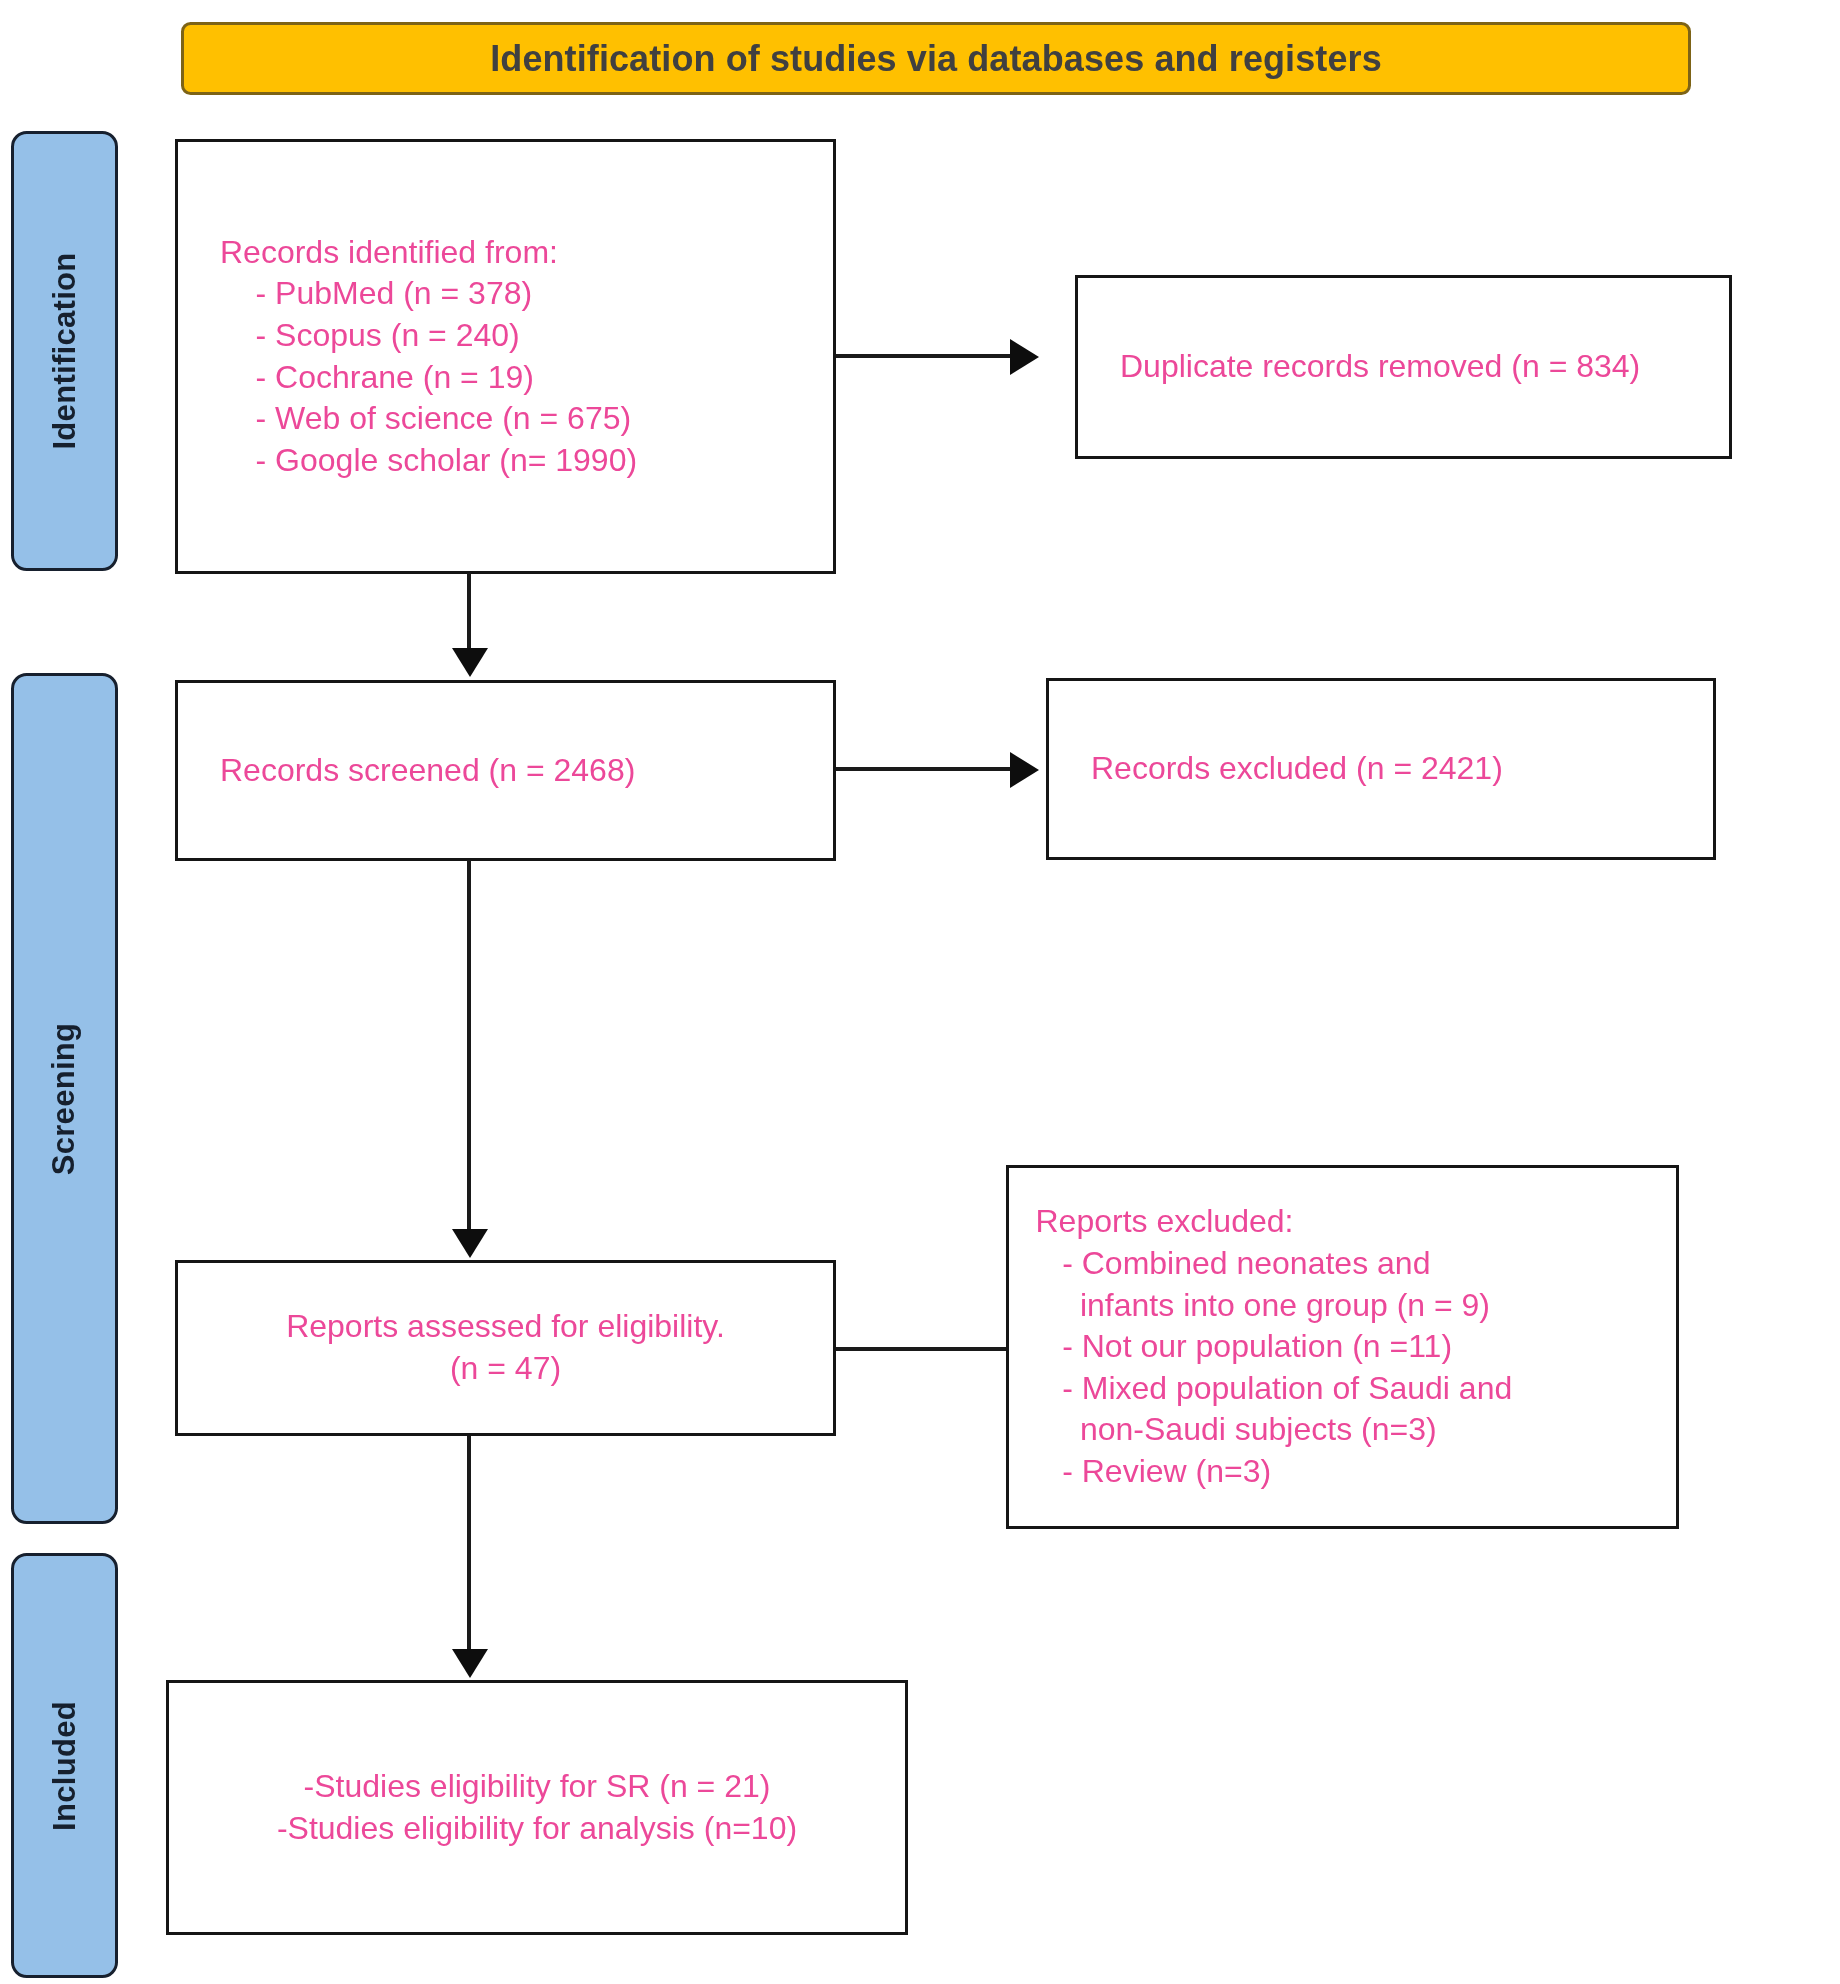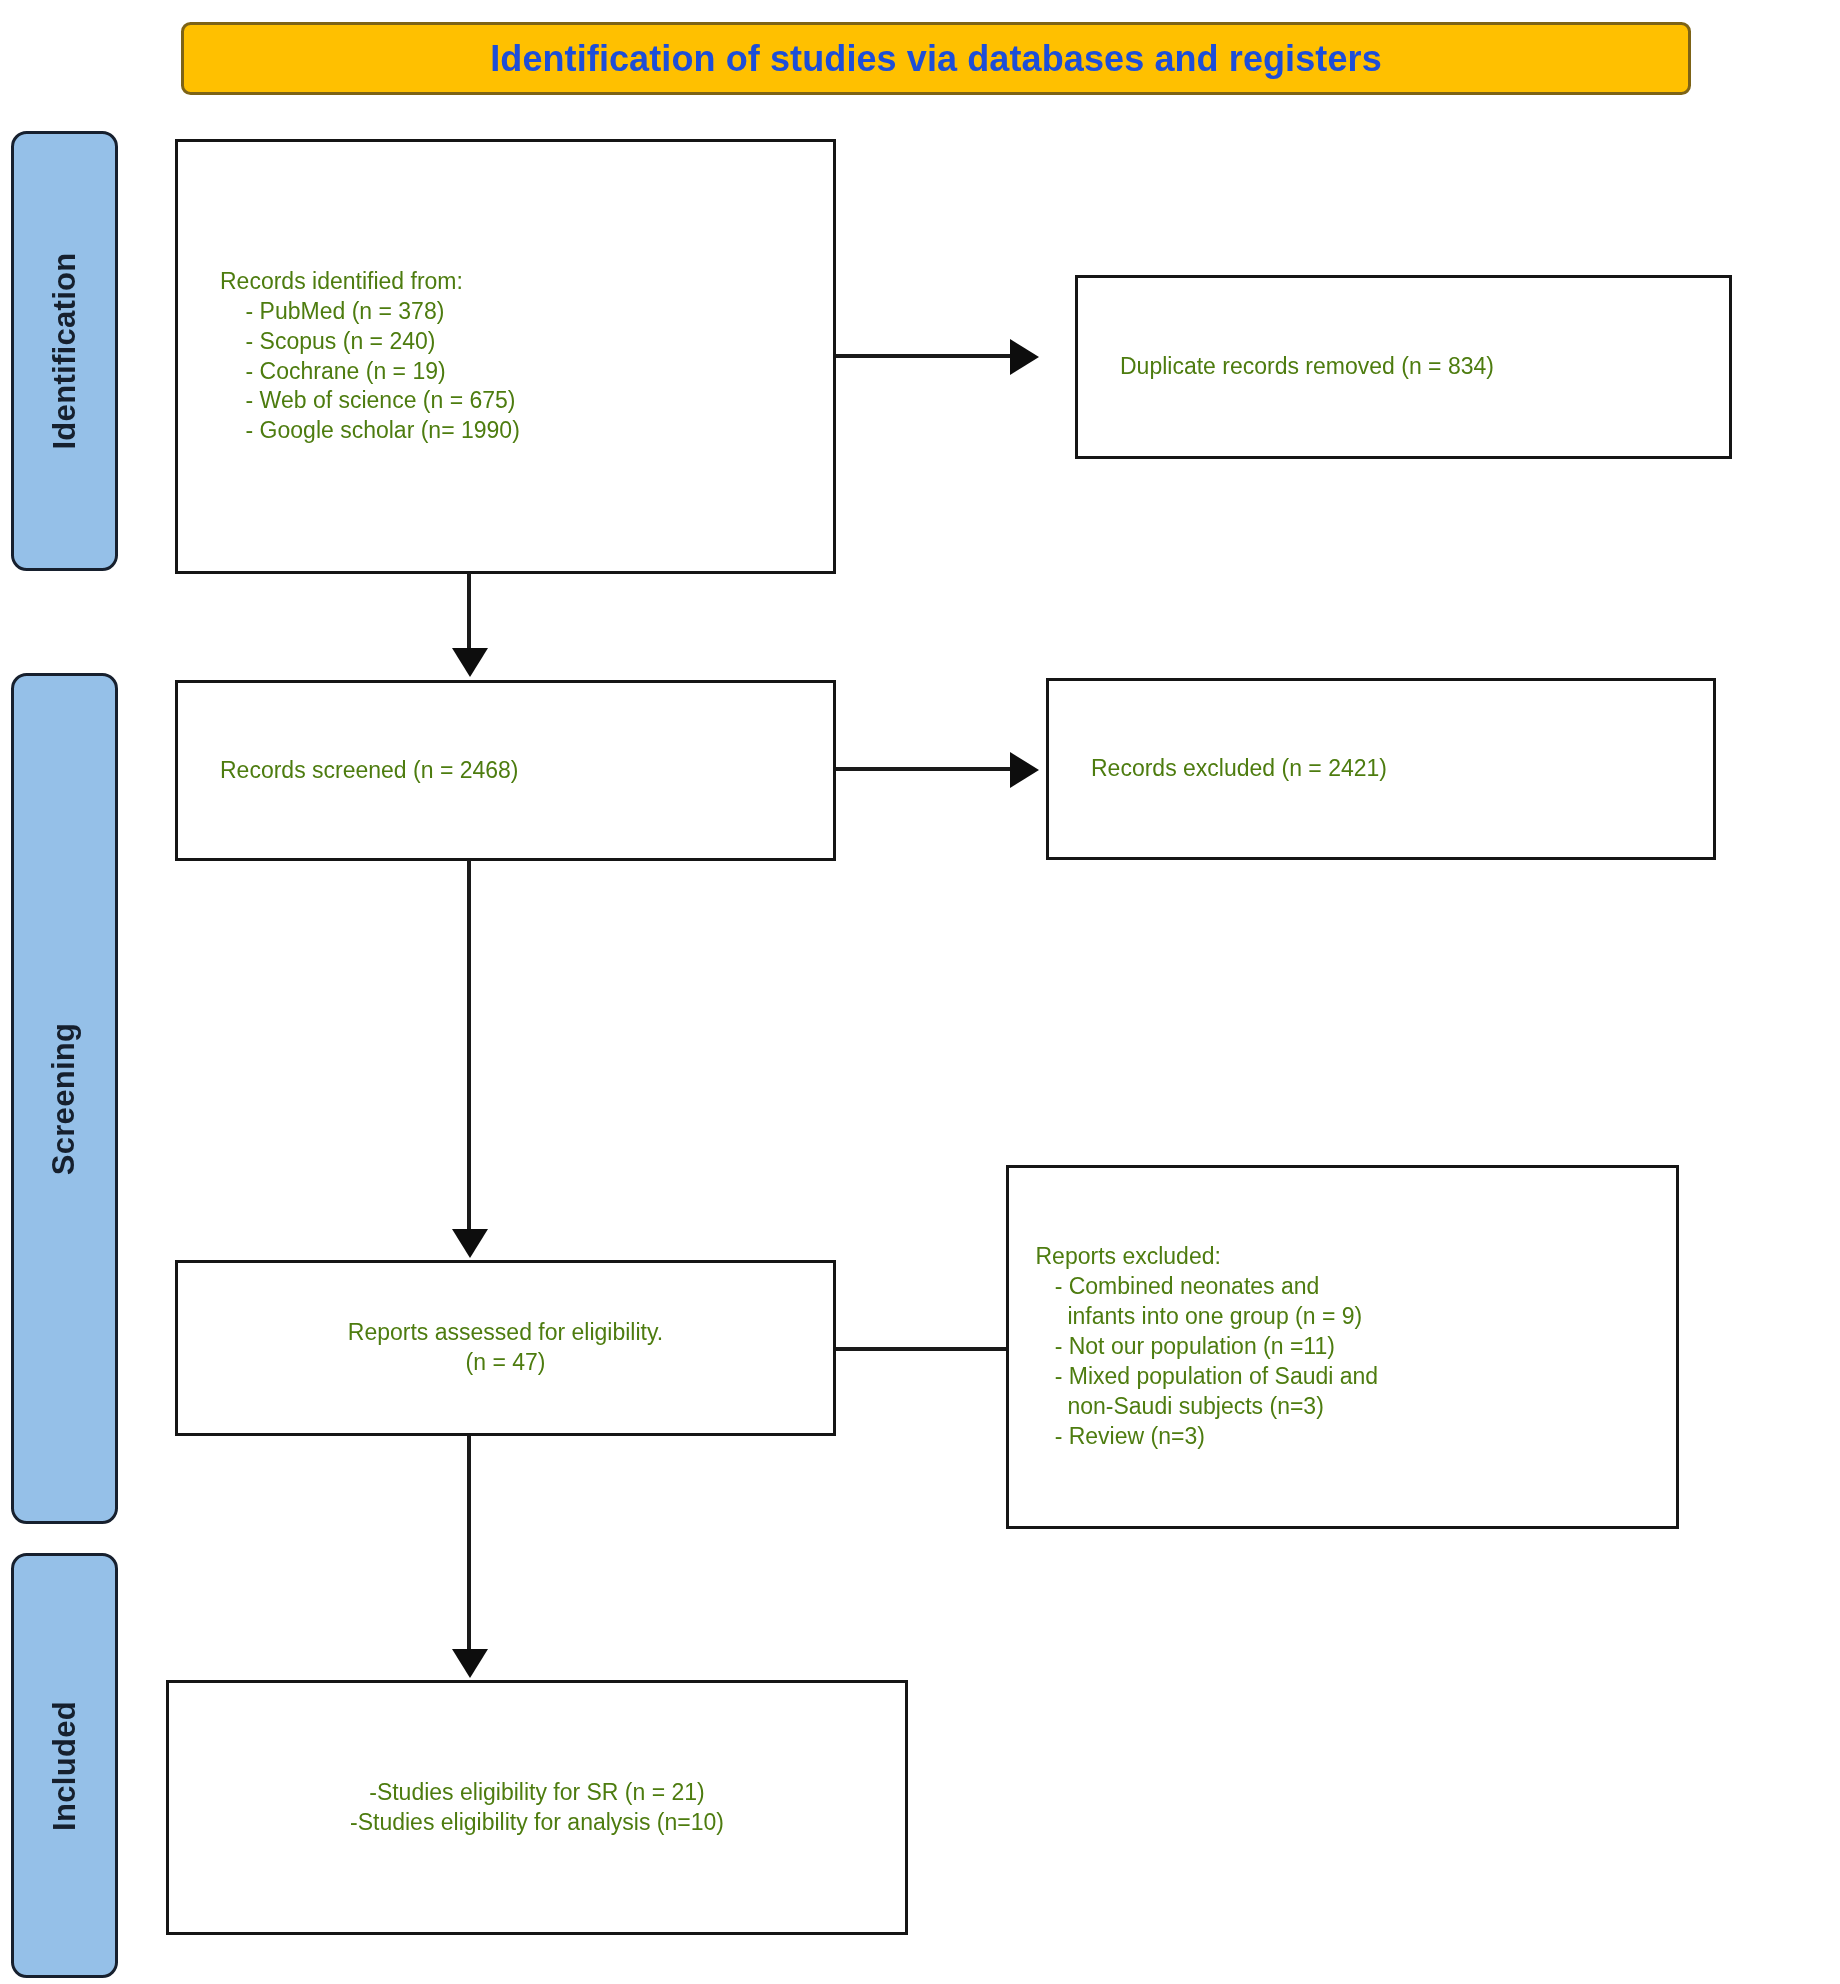--- a/index.html
+++ b/index.html
@@ -30,21 +30,21 @@
     border: 3px solid #7d6316;
     border-radius: 9.6px;
     box-sizing: border-box;
     display: flex;
     align-items: center;
     justify-content: center;
   }
   .header-banner .title {
     font-size: 36px;
     font-weight: bold;
-    color: #1d4ed8;
+    color: #404040;
     letter-spacing: 0.1px;
     white-space: nowrap;
   }
 
   
   .stage-pill {
     position: absolute;
     background: #95C0E8;
     border: 3.6px solid #17202e;
     border-radius: 15.7px;
@@ -66,23 +66,23 @@
   .pbox {
     position: absolute;
     background: #ffffff;
     border: 3.6px solid #151515;
     box-sizing: border-box;
     display: flex;
     flex-direction: column;
     justify-content: center;
   }
   .pbox .ptext {
-    font-size: 23px;
+    font-size: 32px;
     line-height: 1.30;
-    color: #4d7c0f;
+    color: #ec4899;
     white-space: pre-wrap;
   }
   .pad-l { padding-left: 42px; padding-right: 17px; }
   .pad-c { text-align: center; padding: 0 18px; }
 
   
   .h-line {
     position: absolute;
     height: 4.2px;
     background: #1a1a1a;

